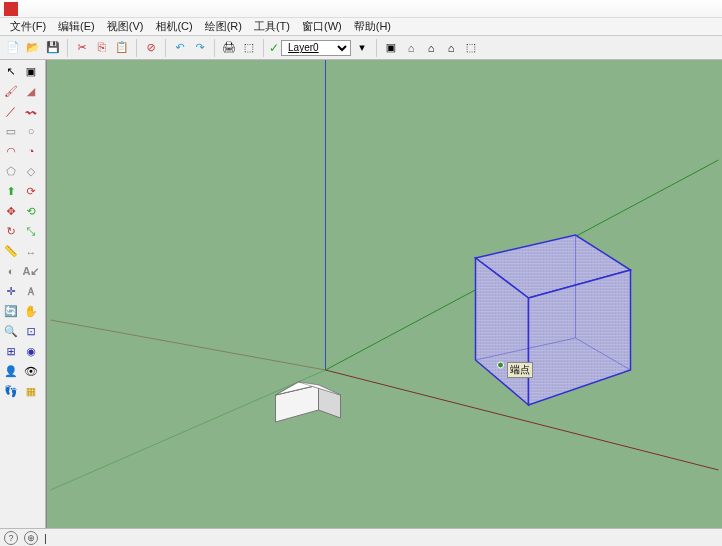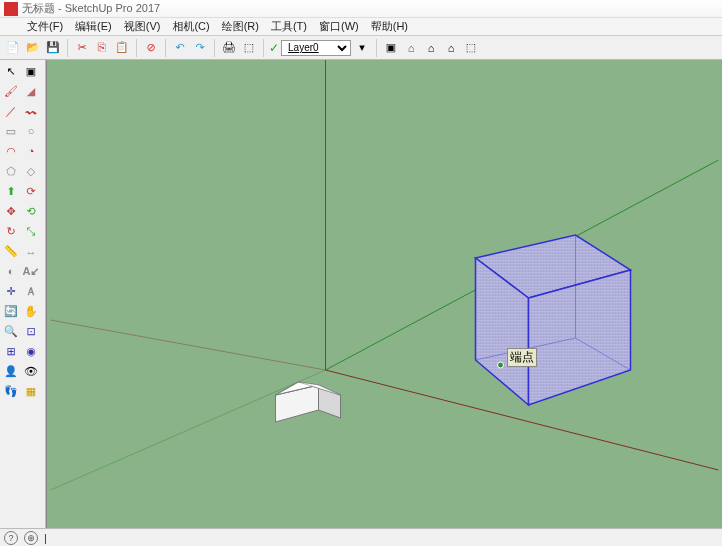--- a/index.html
+++ b/index.html
@@ -27,21 +27,21 @@
     background: #d32f2f;
     margin-right: 4px;
     display: inline-block;
   }
   .menubar {
     height: 18px;
     background: #f5f5f5;
     border-bottom: 1px solid #ccc;
     display: flex;
     align-items: center;
-    padding-left: 21px;
+    padding-left: 4px;
   }
   .menubar span {
     padding: 0 6px;
     font-size: 11px;
     color: #222;
     cursor: default;
   }
   .toolbar-top {
     height: 24px;
     background: #f0f0f0;
@@ -99,22 +99,22 @@
     border-left: 1px solid #888;
   }
   .viewport svg { position: absolute; inset: 0; width: 100%; height: 100%; }
   .cube-face {
     fill: url(#dotpat);
     stroke: #3030d0;
     stroke-width: 1.5;
   }
   .endpoint-label {
     position: absolute;
-    left: 460px; top: 288px;
-    font-size: 12px;
+    left: 460px; top: 302px;
+    font-size: 10px;
     background: rgba(240,240,200,0.9);
     border: 1px solid #888;
     padding: 0 2px;
   }
   .statusbar {
     height: 18px;
     background: #f0f0f0;
     border-top: 1px solid #bbb;
     display: flex;
     align-items: center;
@@ -130,21 +130,20 @@
     display: flex; align-items: center; justify-content: center;
     font-size: 9px;
     color: #555;
   }
 </style>
 </head>
 <body>
 
 <div class="titlebar">
   <span class="app-icon"></span>
-  <span>无标题 - SketchUp Pro 2017</span>
 </div>
 
 <div class="menubar">
   <span>文件(F)</span>
   <span>编辑(E)</span>
   <span>视图(V)</span>
   <span>相机(C)</span>
   <span>绘图(R)</span>
   <span>工具(T)</span>
   <span>窗口(W)</span>

